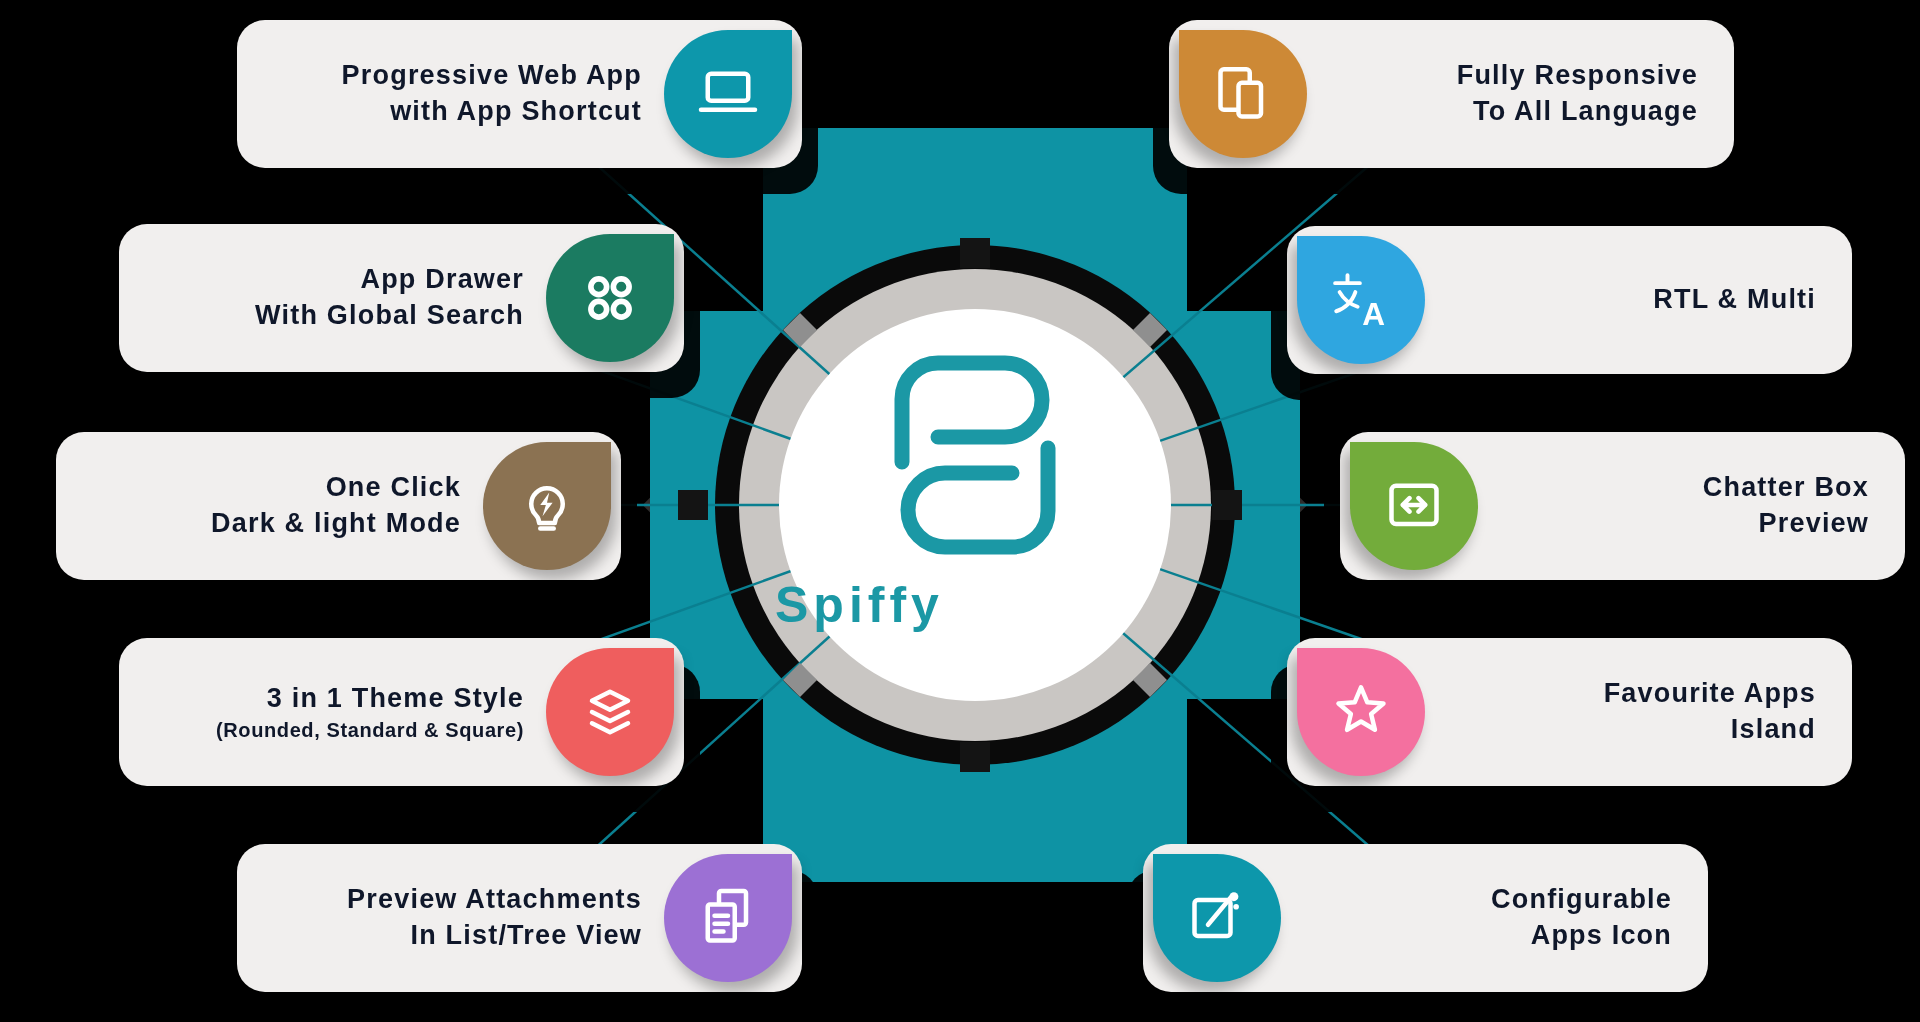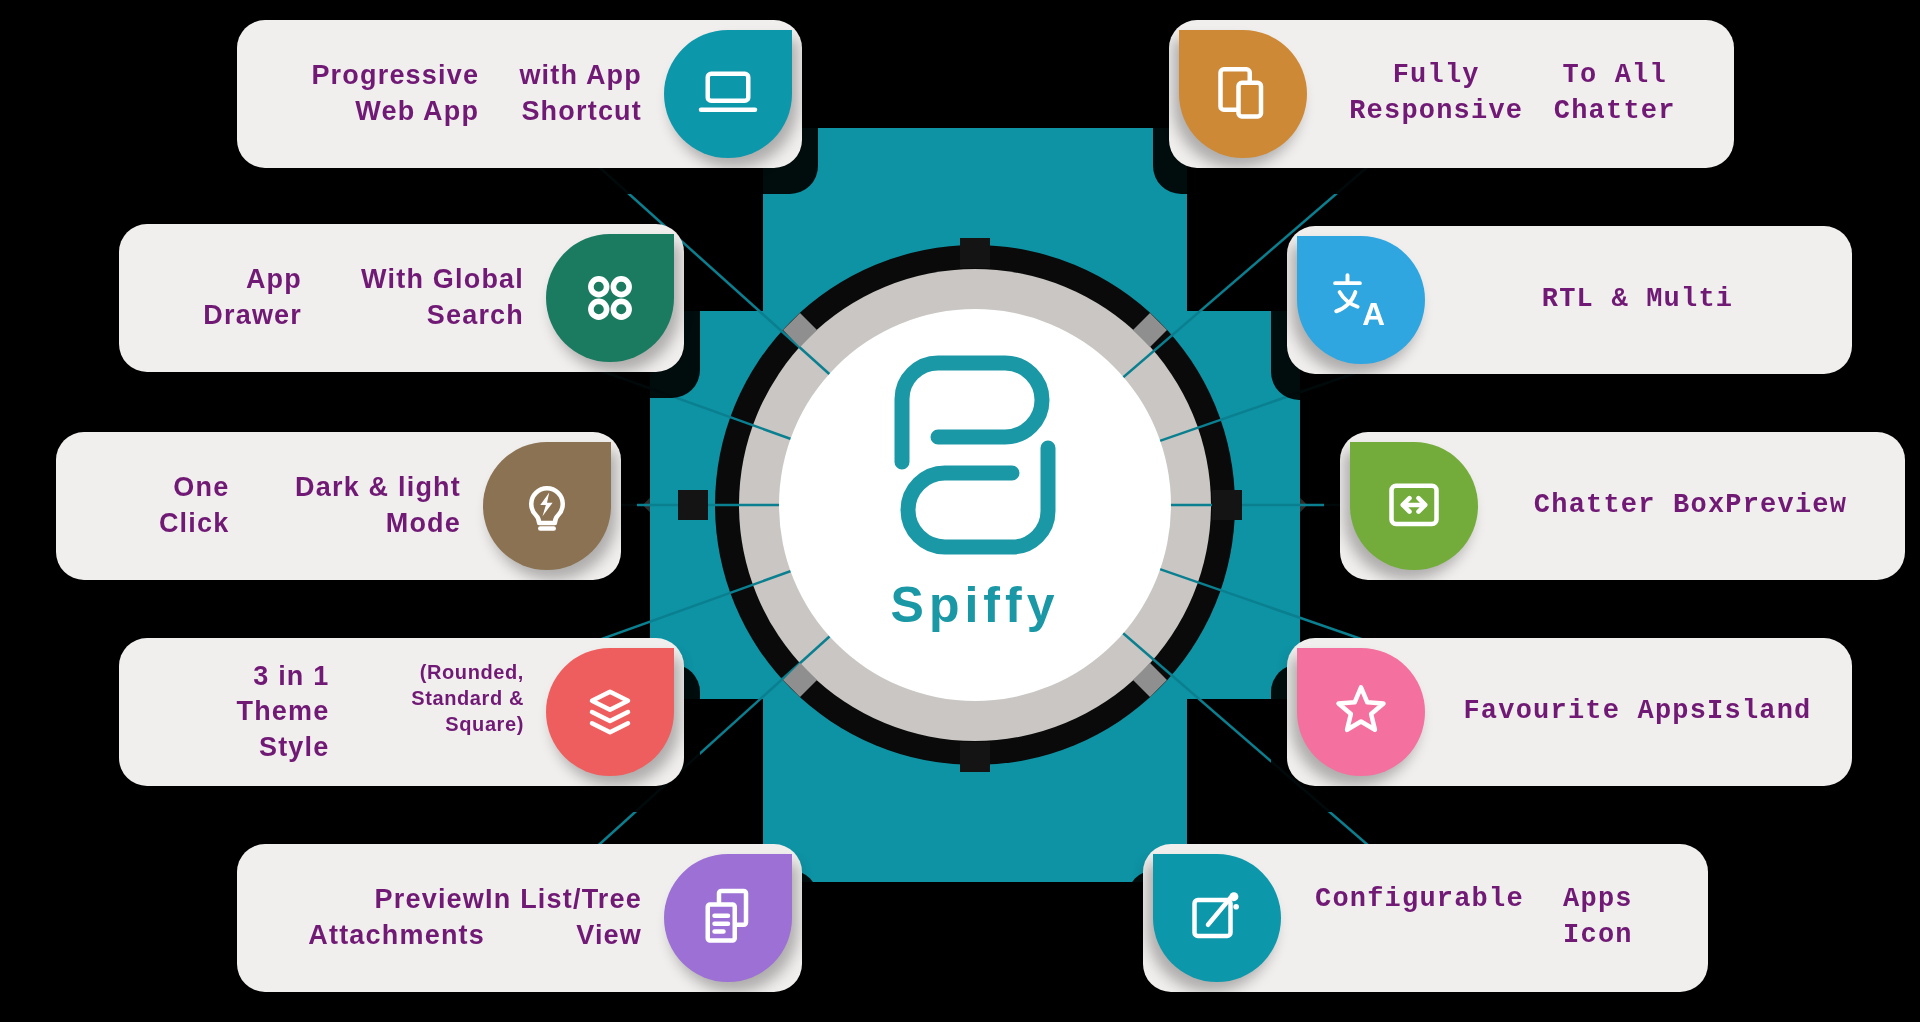--- a/index.html
+++ b/index.html
@@ -10,42 +10,42 @@
   .stage{position:absolute;inset:0;}
   .hub-svg{position:absolute;left:0;top:0;z-index:1;}
   .card{
     position:absolute;z-index:3;width:565px;height:148px;
     background:#f1efee;border-radius:28px;
     display:flex;align-items:center;
   }
   .card.left{box-shadow:16px 26px 0 rgba(0,0,0,0.92);}
   .card.right{box-shadow:-16px 26px 0 rgba(0,0,0,0.92);}
   .card .text{
-    flex:1;display:flex;flex-direction:row;justify-content:center;
-    font-weight:bold;color:#701a75;font-size:27px;line-height:1.32;
+    flex:1;display:flex;flex-direction:column;justify-content:center;
+    font-weight:bold;color:#0f172a;font-size:27px;line-height:1.32;
     letter-spacing:1.2px;
     margin-left:12px;
   }
   .card.left .text{text-align:right;padding-left:36px;padding-right:22px;}
-  .card.right .text{text-align:center;padding-right:36px;padding-left:22px;font-family:Liberation Mono, monospace;}
+  .card.right .text{text-align:right;padding-right:36px;padding-left:22px;}
   .card .text .sub{font-size:20px;letter-spacing:0.6px;}
   .leaf{
     width:128px;height:128px;flex-shrink:0;
     display:flex;align-items:center;justify-content:center;
   }
   .card.left .leaf{border-radius:64px 0 64px 64px;margin-right:10px;box-shadow:6px 10px 14px rgba(0,0,0,0.28);}
   .card.right .leaf{border-radius:0 64px 64px 64px;margin-left:10px;box-shadow:-6px 10px 14px rgba(0,0,0,0.28);}
   .leaf svg{width:72px;height:72px;}
   .c-l1{left:237px;top:20px;}  .c-l2{left:119px;top:224px;}  .c-l3{left:56px;top:432px;}
   .c-l4{left:119px;top:638px;} .c-l5{left:237px;top:844px;}
   .c-r1{left:1169px;top:20px;} .c-r2{left:1287px;top:226px;} .c-r3{left:1340px;top:432px;}
   .c-r4{left:1287px;top:638px;}.c-r5{left:1143px;top:844px;}
   .spiffy-title{
     position:absolute;z-index:2;left:775px;top:576px;width:400px;
-    text-align:center;font-size:50px;font-weight:bold;letter-spacing:5px;
+    font-size:50px;font-weight:bold;letter-spacing:5px;
     color:#1b98a5;
   }
 </style>
 </head>
 <body>
 
 <div class="stage">
 
   <svg class="hub-svg" width="1920" height="1022" viewBox="0 0 1920 1022">
 
@@ -164,21 +164,21 @@
 
   <div class="card right c-r1">
     <div class="leaf" style="background: rgb(205, 137, 54); color: rgb(205, 137, 54);">
       <svg viewBox="0 0 64 64" stroke="#fff" stroke-width="4" stroke-linejoin="round">
         <rect x="12" y="10" width="26" height="36" rx="3" fill="none"></rect>
         <rect x="28" y="22" width="20" height="30" rx="3" fill="currentColor"></rect>
       </svg>
     </div>
     <div class="text">
       <div>Fully Responsive</div>
-      <div>To All Chatter</div>
+      <div>To All Language</div>
     </div>
   </div>
 
   <div class="card right c-r2">
     <div class="leaf" style="background: rgb(47, 166, 224); color: rgb(47, 166, 224);">
       <svg viewBox="0 0 64 64">
         <g stroke="#fff" stroke-width="3.5" fill="none" stroke-linecap="round">
           <path d="M9 17h22M20 10v7M13 25c4 7 10 11 16 13M27 25c-3 9-10 15-17 17"></path>
         </g>
         <text x="33" y="54" fill="#fff" font-size="28" font-weight="bold" font-family="Liberation Sans, sans-serif">A</text>

